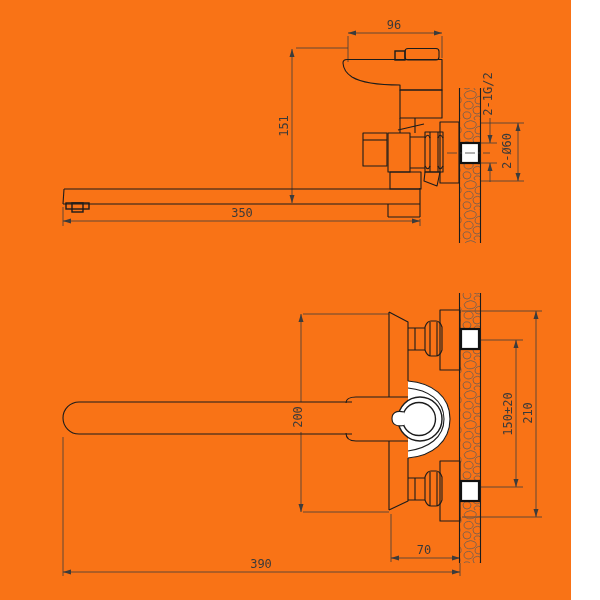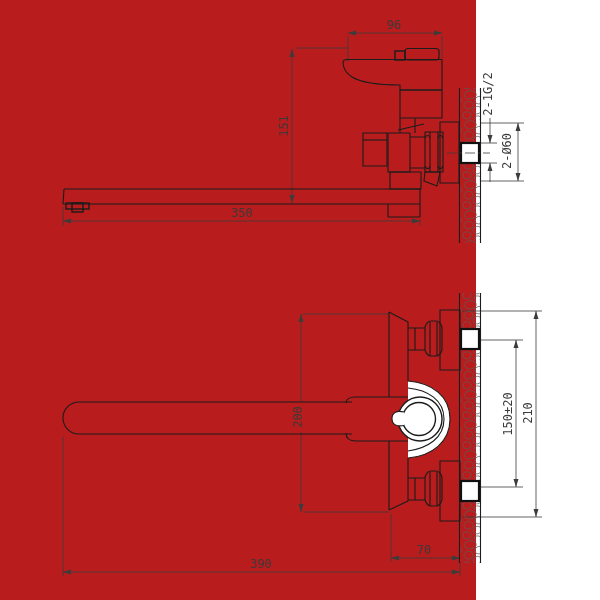--- a/index.html
+++ b/index.html
@@ -1,16 +1,16 @@
 <!DOCTYPE html>
 <html><head>
 <meta charset="utf-8">
 <style>
   html,body{margin:0;padding:0;background:#ffffff;}
-  .stage{width:476px;height:600px;background:#b91c1c;}
+  .stage{width:571px;height:600px;background:#f97316;}
   svg{display:block;}
   .g-main{stroke:#1c1c1c;stroke-width:1.1;fill:none;stroke-linejoin:round;}
   .g-med{stroke:#1c1c1c;stroke-width:1.4;fill:none;}
   .g-thick{stroke:#111;stroke-width:2.2;fill:none;}
   .w-fill{fill:#ffffff;}
   .dim{stroke:#3c3c3c;stroke-width:.8;fill:none;}
   .dim-arrow{fill:#3c3c3c;stroke:none;}
   .dim-text{font:12px "DejaVu Sans Mono","Liberation Mono",monospace;fill:#3a3a3a;}
   .cl{stroke:#3c3c3c;stroke-width:.8;fill:none;stroke-dasharray:10 3 2 3;}
   .hatch{stroke:#5a5a5a;stroke-width:.7;fill:none;}

